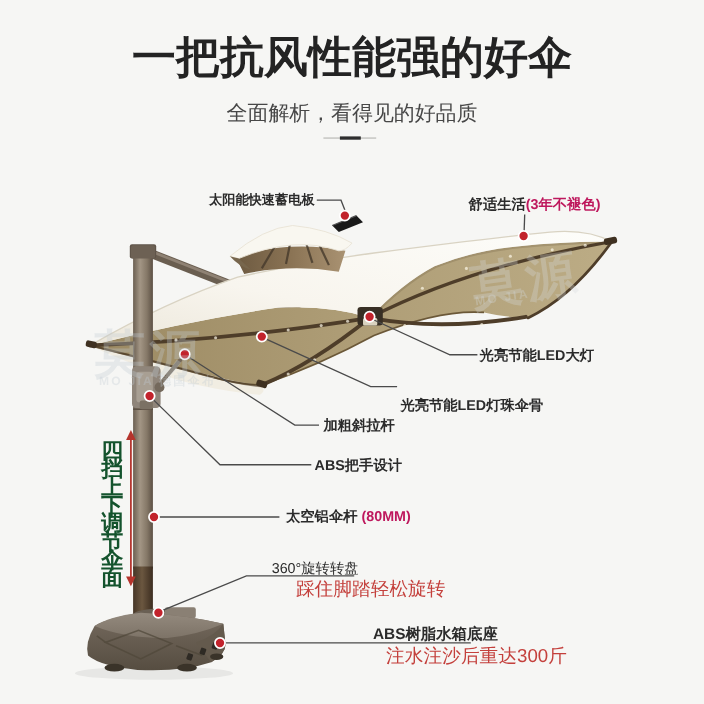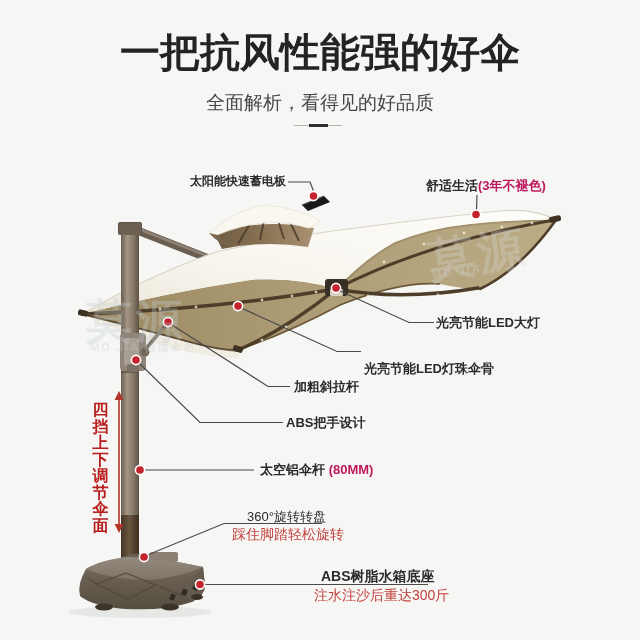--- a/index.html
+++ b/index.html
@@ -12,23 +12,23 @@
          font-size:40px;font-weight:900;color:#232323;letter-spacing:0px;line-height:1.1;}
   .subtitle{left:0;top:90px;width:640px;text-align:center;
          font-size:19px;font-weight:400;color:#474747;letter-spacing:0px;}
   .divider{left:294px;top:125px;width:48px;height:1px;background:#b3b3b0;}
   .divider-bold{left:309px;top:124px;width:19px;height:3px;background:#2e2e2e;}
   .callout{font-size:13px;font-weight:600;color:#2b2b2b;white-space:nowrap;line-height:1;}
   .callout.lg{font-size:12px;margin-left:46px;}
   .callout .red{color:#be185d;font-weight:600;}
   .callout.bold{font-weight:400;}
   .callout.bold14{font-weight:700;font-size:14px;}
-  .sub-red{font-size:14px;font-weight:500;color:#c4403c;white-space:nowrap;line-height:1;}
-  .vertical-label{width:17px;font-size:16px;font-weight:600;color:#b91c1c;
-         line-height:16.5px;word-break:break-all;text-align:center;}
+  .sub-red{font-size:17px;font-weight:500;color:#c4403c;white-space:nowrap;line-height:1;margin-left:37px;}
+  .vertical-label{width:17px;font-size:20px;font-weight:600;color:#14532d;
+         line-height:16.5px;word-break:break-all;text-align:right;}
   .wm{color:#c2ccd4;opacity:0.32;white-space:nowrap;line-height:1;}
   .wm-big{font-size:46px;font-weight:700;letter-spacing:4px;}
   .wm-small{font-size:11px;font-weight:600;letter-spacing:2px;}
 </style>
 </head>
 <body>
 
 <div class="stage">
 
   <svg width="640" height="640" viewBox="0 0 640 640">
@@ -246,16 +246,16 @@
 
   <div class="abs callout" style="left:286px;top:416px;">ABS把手设计</div>
 
   <div class="abs callout" style="left:260px;top:463px;text-align:center;"><span>太空铝伞杆</span> <span class="red">(80MM)</span></div>
 
   <div class="abs vertical-label" style="left:92px;top:402px;">四挡上下调节伞面</div>
 
   <div class="abs callout bold" style="left:247px;top:510px;">360°旋转转盘</div>
   <div class="abs sub-red" style="left:232px;top:527px;">踩住脚踏轻松旋转</div>
 
-  <div class="abs callout bold14" style="left:321px;top:569px;">ABS树脂水箱底座</div>
+  <div class="abs callout bold14" style="left:339px;top:569px;">ABS树脂水箱底座</div>
   <div class="abs sub-red" style="left:314px;top:588px;">注水注沙后重达300斤</div>
 
 </div>
 
 </body></html>

